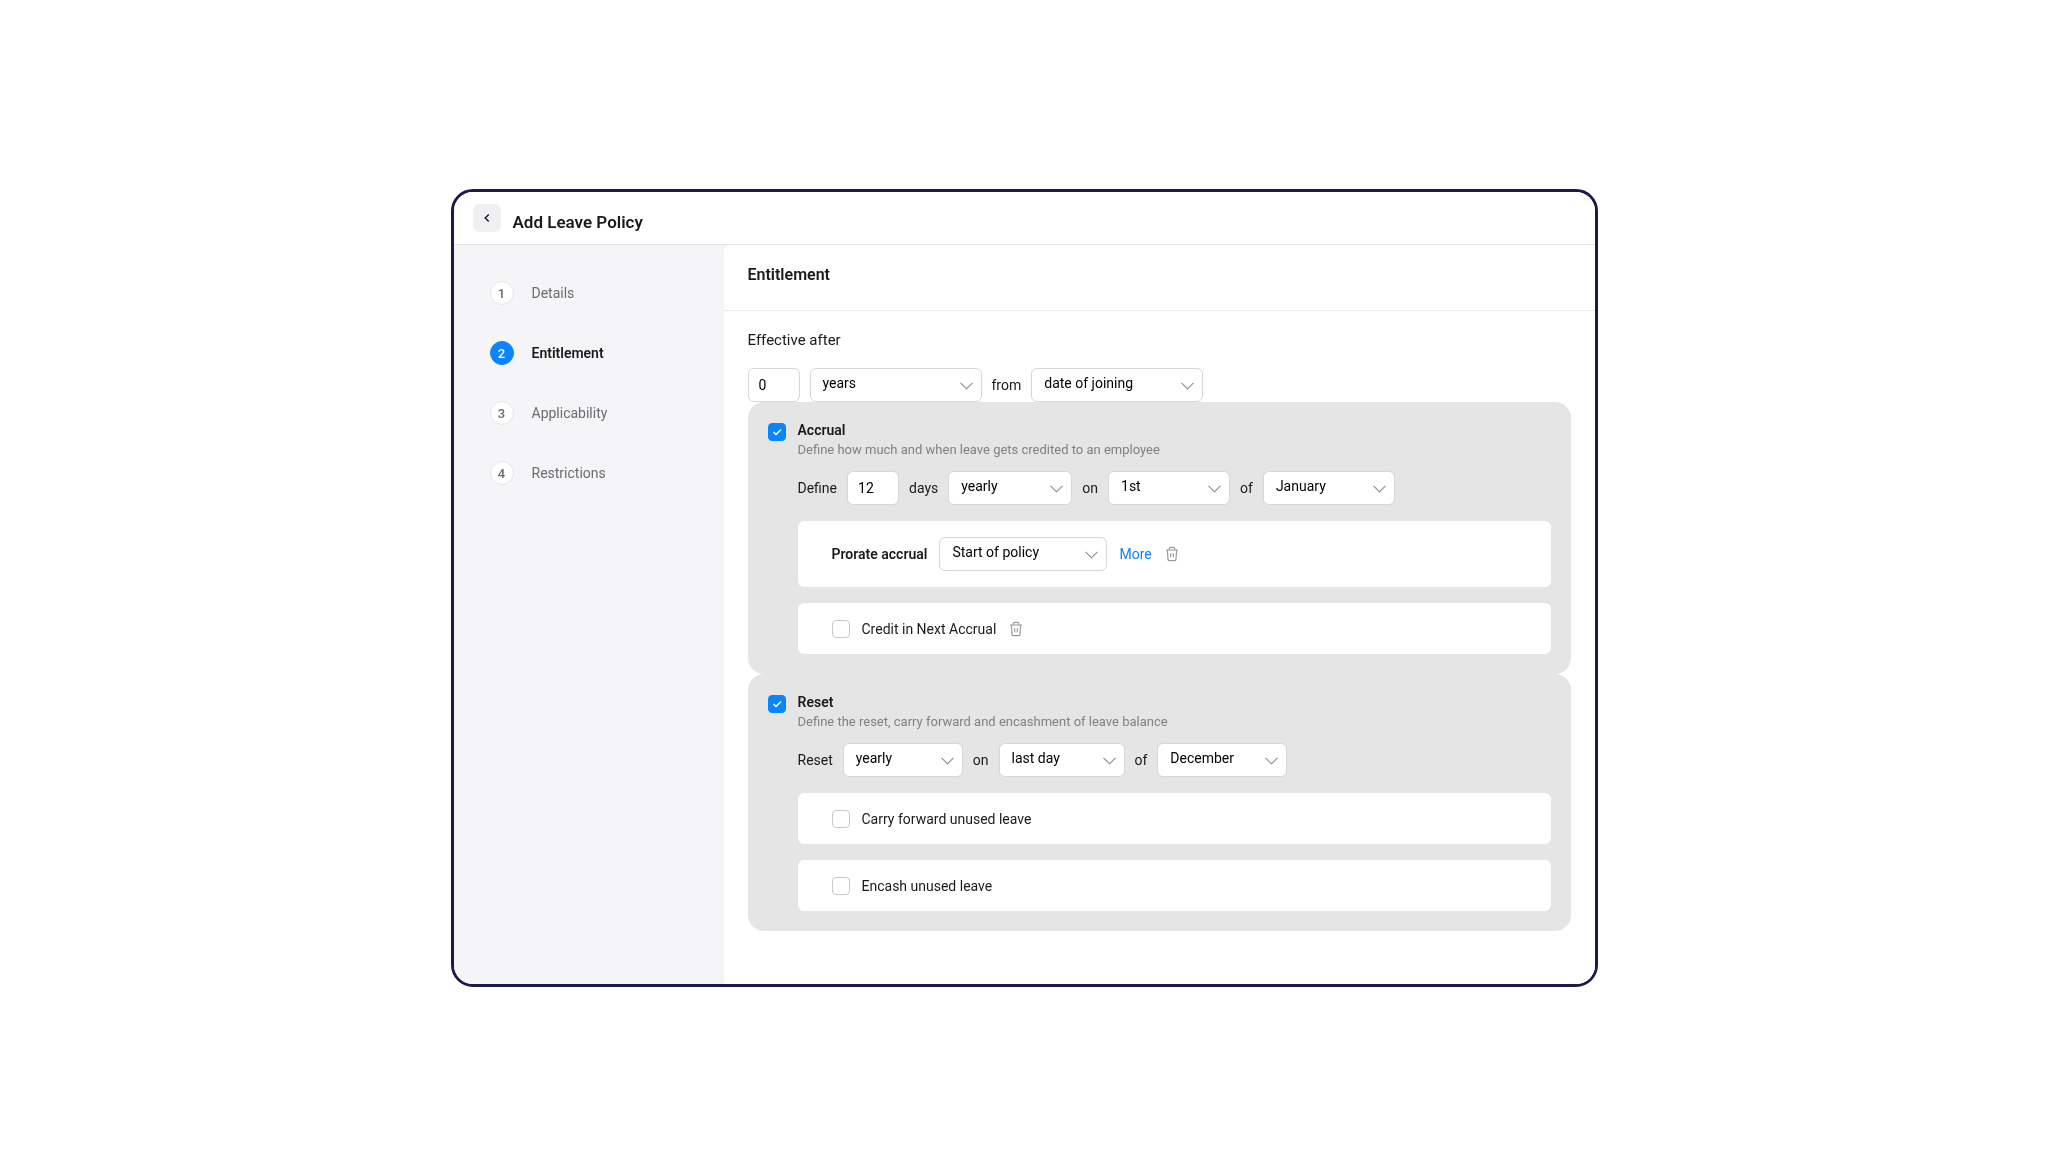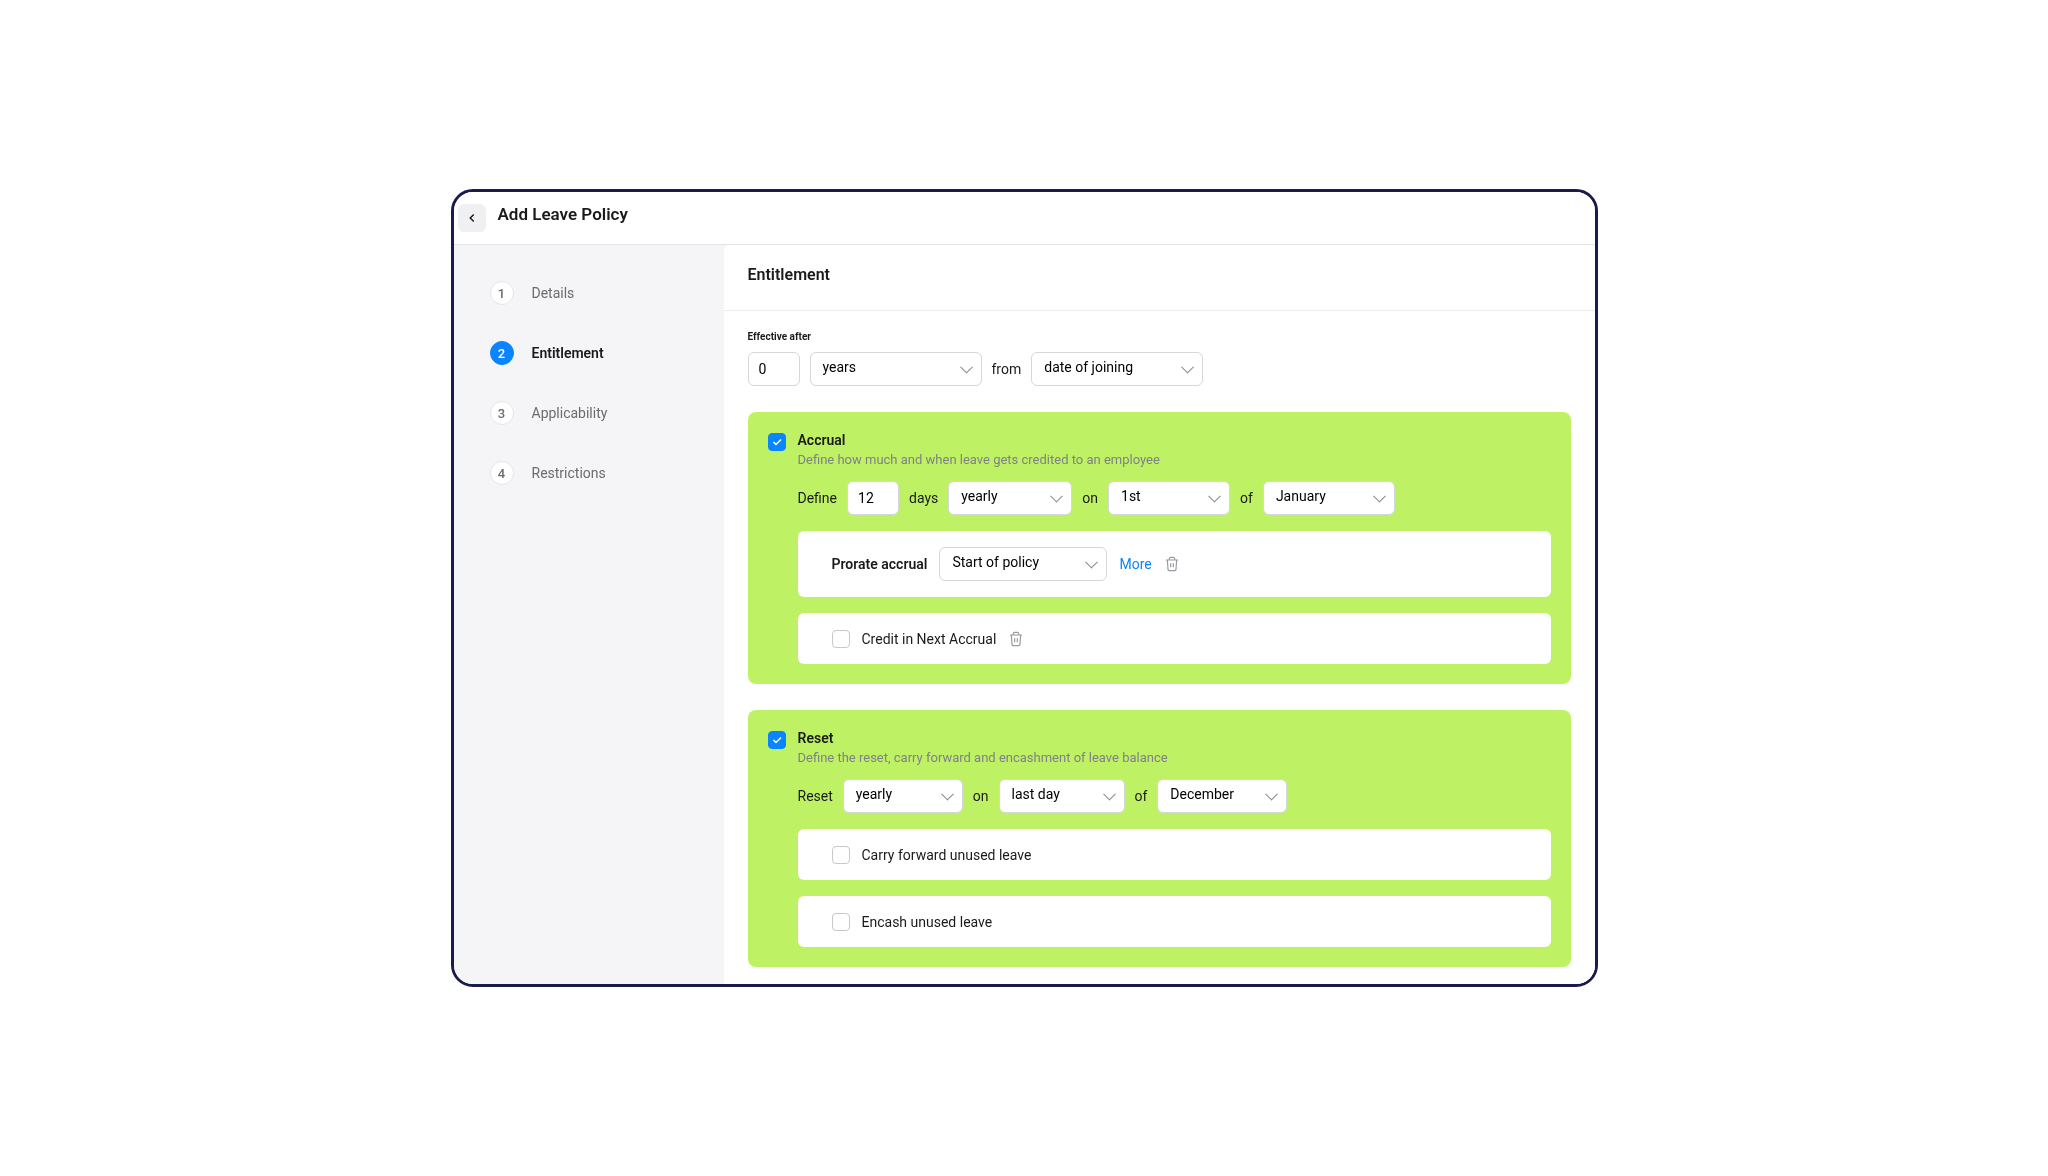--- a/index.html
+++ b/index.html
@@ -1,40 +1,40 @@
 <!DOCTYPE html>
 <html><head>
 <meta charset="utf-8">
 <style>
 *{box-sizing:border-box;margin:0;padding:0;font-family:-apple-system,BlinkMacSystemFont,"Segoe UI",Roboto,sans-serif}
 body{background:#fff;display:flex;align-items:center;justify-content:center;min-height:100vh;padding:20px}
 .window{width:1147px;height:798px;border:3px solid #1a1a4d;border-radius:22px;overflow:hidden;display:flex;flex-direction:column;background:#fff}
-.header{display:flex;align-items:flex-start;padding:12px 4px;border-bottom:1px solid #e5e5e8;gap:12px;background:#fff}
+.header{display:flex;align-items:flex-end;padding:12px 19px;border-bottom:1px solid #e5e5e8;gap:12px;background:#fff}
 .back-btn{width:28px;height:28px;background:#f0f0f2;border-radius:6px;display:flex;align-items:center;justify-content:center;cursor:pointer}
 .page-title{font-size:17px;font-weight:600;color:#1a1a1a}
 .body{flex:1;display:flex;background:#f5f5f7;overflow:hidden}
 .sidebar{width:270px;padding:36px 20px 20px 36px;display:flex;flex-direction:column;gap:36px}
 .step{display:flex;align-items:center;gap:18px;cursor:pointer}
 .step-num{width:24px;height:24px;border-radius:50%;background:#fff;color:#6b6b70;font-size:13px;font-weight:500;display:flex;align-items:center;justify-content:center;border:1px solid #e5e5e8}
 .step.active .step-num{background:#0a84ff;color:#fff;border-color:#0a84ff}
 .step-label{font-size:14px;color:#6b6b70}
 .step.active .step-label{color:#1a1a1a;font-weight:600}
 .main{flex:1;background:#fff;border-radius:6px 0 0 0;overflow-y:auto}
 .main-header{padding:20px 24px;border-bottom:1px solid #ececef}
 .main-title{font-size:16px;font-weight:600;color:#1a1a1a;margin-bottom:6px}
 .main-sub{font-size:13px;color:#808087}
 .main-content{padding:20px 24px}
-.field-label{font-size:10px;font-weight:700;color:#1a1a1a;margin-bottom:10px}
+.field-label{font-size:15px;font-weight:400;color:#1a1a1a;margin-bottom:19px}
 .row{display:flex;align-items:center;gap:10px;flex-wrap:wrap}
 .input{border:1px solid #d6d6db;border-radius:6px;padding:6px 10px;font-size:14px;background:#fff;height:34px}
 .input-sm{width:52px}
 .select{border:1px solid #d6d6db;border-radius:6px;padding:6px 28px 6px 12px;font-size:14px;background:#fff;height:34px;position:relative;cursor:pointer;display:flex;align-items:flex-start}
 .select::after{content:"";position:absolute;right:10px;top:50%;width:8px;height:8px;border-right:1.5px solid #8a8a90;border-bottom:1.5px solid #8a8a90;transform:translateY(-70%) rotate(45deg)}
 .txt{font-size:14px;color:#1a1a1a}
-.card{background:#bef264;border-radius:8px;padding:20px;margin-top:26px}
+.card{background:#e5e5e5;border-radius:16px;padding:20px;}
 .card-head{display:flex;gap:12px;align-items:flex-start}
 .chk{width:18px;height:18px;border-radius:4px;border:1.5px solid #c8c8ce;background:#fff;flex-shrink:0;cursor:pointer;display:flex;align-items:center;justify-content:center;margin-top:1px}
 .chk.on{background:#0a84ff;border-color:#0a84ff}
 .chk.on svg{display:block}
 .chk svg{display:none}
 .card-title{font-size:14px;font-weight:600;color:#1a1a1a}
 .card-sub{font-size:13px;color:#808087;margin-top:4px}
 .card-row{margin-top:14px;margin-left:30px}
 .subcard{background:#fff;border-radius:6px;padding:16px 34px;margin-top:16px;margin-left:30px;display:flex;align-items:center;gap:12px}
 .link{color:#0a84ff;font-size:14px;cursor:pointer}

